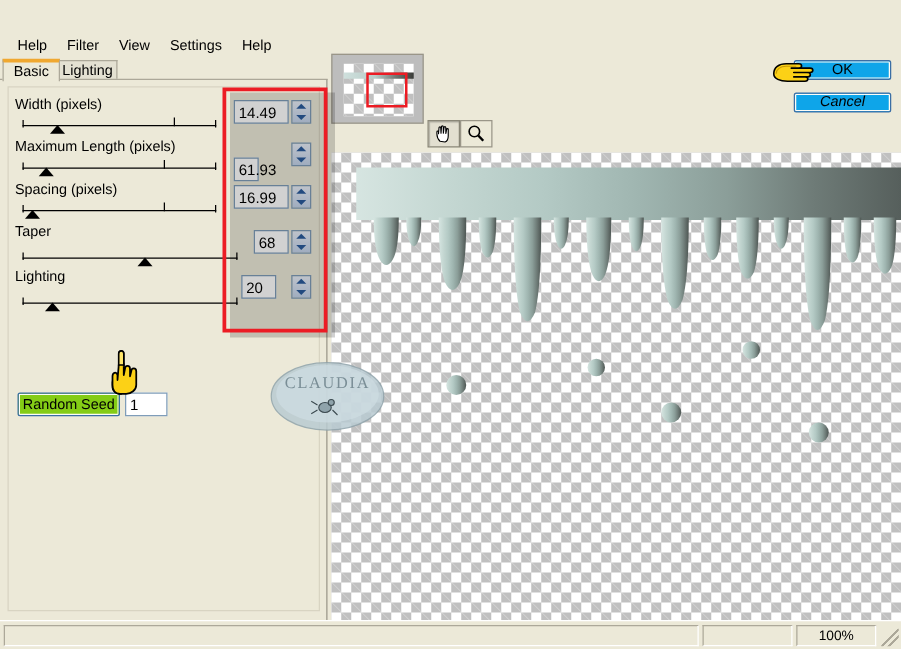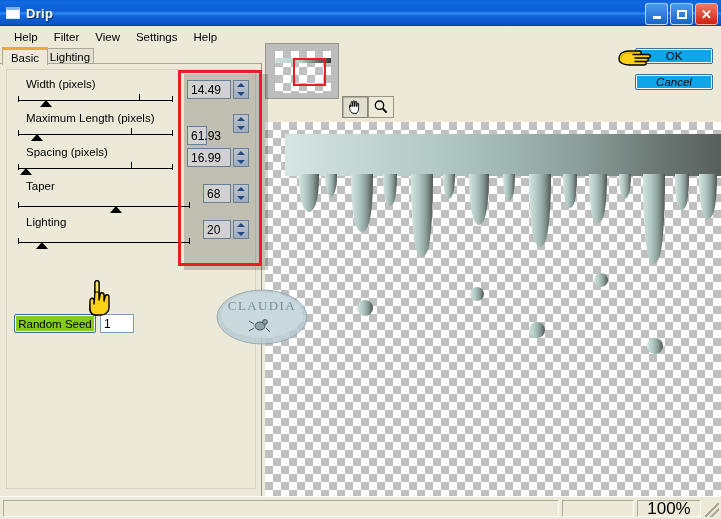--- a/index.html
+++ b/index.html
@@ -64,21 +64,21 @@
 
   
   .leftpanel{
     position:absolute;left:0;top:63px;width:262px;height:433px;
     background:#ece9d8;border-top:1px solid #aca899;border-right:1px solid #9a9688;
     box-sizing:border-box;
   }
   .panel-inner{position:absolute;left:6px;top:5px;width:250px;height:420px;border:1px solid #d8d4c2;box-sizing:border-box;}
 
   .ctl-row{position:absolute;left:0;width:262px;}
-  .ctl-label{position:absolute;left:26px;font-size:11.5px;color:#000;white-space:nowrap;}
+  .ctl-label{position:absolute;left:12px;font-size:11.5px;color:#000;white-space:nowrap;}
   .slider{position:absolute;left:18px;width:155px;height:14px;}
   .slider .track{position:absolute;left:0;top:6px;width:100%;height:1px;background:#000;}
   .slider .endL{position:absolute;left:0;top:2px;width:1px;height:6px;background:#000;}
   .slider .endR{position:absolute;right:0;top:2px;width:1px;height:6px;background:#000;}
   .slider .tick{position:absolute;top:0px;width:1px;height:7px;background:#000;}
   .slider .thumb{
     position:absolute;top:6px;width:0;height:0;
     border-left:6px solid transparent;border-right:6px solid transparent;
     border-bottom:7px solid #000;
   }
@@ -160,49 +160,34 @@
   .cancelbtn{top:74px;font-style:italic;}
 
   
   .statusbar{
     position:absolute;left:0;top:496px;width:721px;height:23px;
     background:#ece9d8;border-top:1px solid #fff;box-sizing:border-box;
   }
   .sb-cell{
     position:absolute;top:3px;height:17px;box-sizing:border-box;
     border:1px solid #aca899;border-right-color:#fff;border-bottom-color:#fff;
-    display:flex;align-items:center;justify-content:center;font-size:17px;color:#000;
+    display:flex;align-items:center;justify-content:center;font-size:11px;color:#000;
   }
   .grip{position:absolute;right:2px;bottom:2px;width:14px;height:14px;
     background:
       linear-gradient(135deg,transparent 46%,#aca899 46%,#aca899 56%,transparent 56%),
       linear-gradient(135deg,transparent 66%,#aca899 66%,#aca899 76%,transparent 76%);}
 
   .watermark{position:absolute;left:216px;top:288px;width:92px;height:58px;z-index:6;}
 </style>
 </head>
 <body>
 
 <div id="app">
 
-  <div class="titlebar">
-    <div class="title-icon"></div>
-    <div class="title-text">Drip</div>
-    <div class="wbtns">
-      <div class="wbtn min">
-          <div class="gl-min"></div>
-        </div>
-      <div class="wbtn max">
-          <div class="gl-max"></div>
-        </div>
-      <div class="wbtn close">
-          <span class="gl-close">✕</span>
-        </div>
-    </div>
-  </div>
 
   <div class="menubar">
     <div class="menu-item">Help</div>
     <div class="menu-item">Filter</div>
     <div class="menu-item">View</div>
     <div class="menu-item">Settings</div>
     <div class="menu-item">Help</div>
   </div>
 
   <div class="tabstrip">
@@ -277,21 +262,21 @@
     </div>
 
     <div class="ctl-row" style="top:152px">
       <div class="ctl-label" style="top:0">Lighting</div>
       <div class="slider" style="top:20px;width:172px">
         <div class="endL"></div>
         <div class="track"></div>
         <div class="endR"></div>
         <div class="thumb" style="left:calc(14% - 6px)"></div>
       </div>
-      <div class="numbox" style="left:203px;top:4px;width:28px">20</div>
+      <div class="numbox" style="left:193px;top:4px;width:28px">20</div>
       <div class="spin" style="left:233px;top:4px">
           <div class="up"></div>
           <div class="dn"></div>
         </div>
     </div>
 
     <div class="seedbtn">Random Seed</div>
     <div class="numbox seedbox">1</div>
   </div>
 

